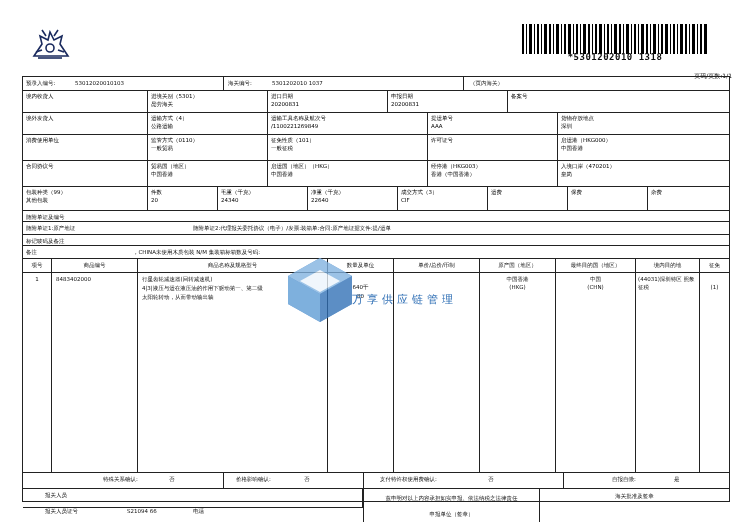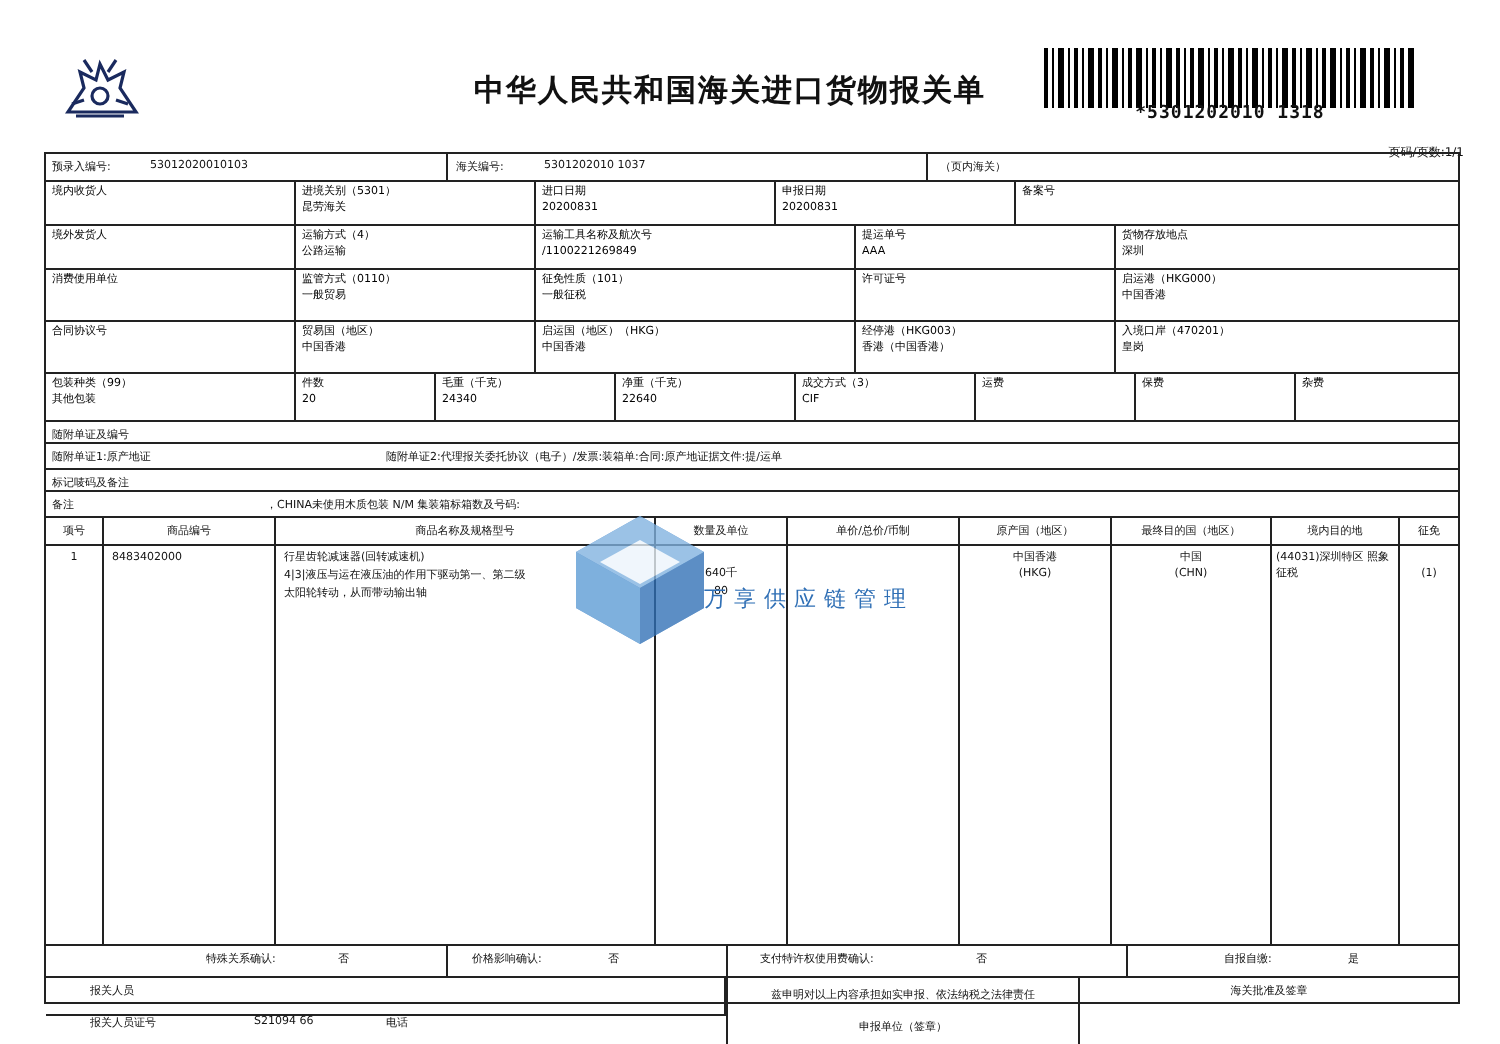--- a/index.html
+++ b/index.html
@@ -65,21 +65,20 @@
         <g fill="none" stroke="#1a2a5e" stroke-width="1.6">
           <path d="M6 30 L14 18 L12 10 L20 14 L22 6 L26 14 L34 10 L32 18 L40 30 Z"></path>
           <path d="M10 32 L34 32"></path>
           <circle cx="22" cy="22" r="4"></circle>
           <path d="M14 24 L8 26 M30 24 L36 26"></path>
           <path d="M18 10 L14 4 M26 10 L30 4"></path>
         </g>
       </svg>
     </div>
 
-    <div class="doc-title">中华人民共和国海关进口货物报关单</div>
 
     <div class="barcode">
       <svg width="190" height="30" viewBox="0 0 190 30">
         <g fill="#000">
           <rect x="2" y="0" width="2" height="30"></rect>
             <rect x="6" y="0" width="1" height="30"></rect>
           <rect x="9" y="0" width="3" height="30"></rect>
             <rect x="14" y="0" width="1" height="30"></rect>
           <rect x="17" y="0" width="2" height="30"></rect>
             <rect x="21" y="0" width="1" height="30"></rect>

